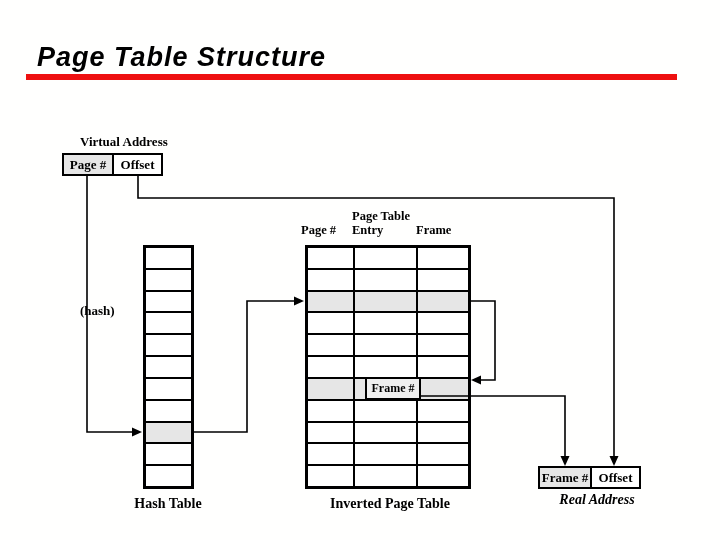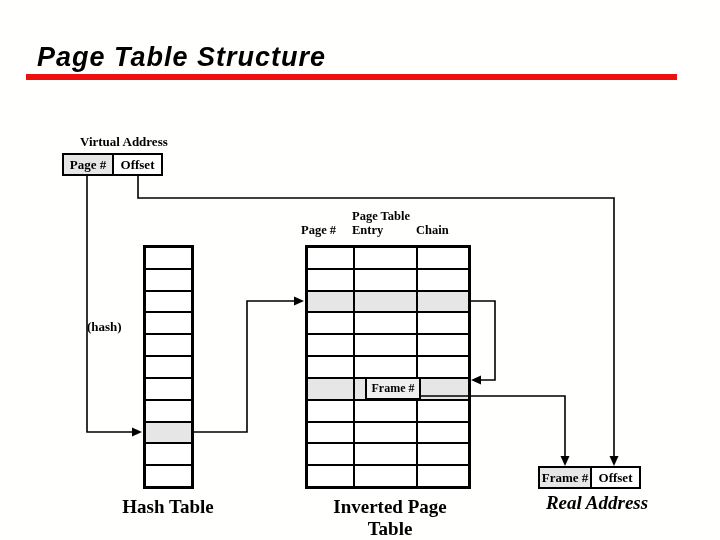--- a/index.html
+++ b/index.html
@@ -14,38 +14,38 @@
   .title{
     left:37px;top:42px;
     font-family:"Liberation Sans","DejaVu Sans",sans-serif;
     font-weight:900;font-size:27px;letter-spacing:1px;
     white-space:nowrap;
     font-style:italic;
   }
   .red-rule{left:26px;top:74px;width:651px;height:6px;}
   
   .lbl{font-weight:bold;font-size:13px;white-space:nowrap;}
-  .cap{font-weight:bold;font-size:19px;text-align:center;}
+  .cap{font-weight:bold;font-size:14px;text-align:center;}
   
   .addr-box{
     display:flex;border:2px solid #000;background:#fff;
     box-sizing:border-box;
   }
   .addr-cell{
     display:flex;align-items:center;justify-content:center;
     font-weight:bold;font-size:13px;height:100%;box-sizing:border-box;
   }
   .va-box{left:62px;top:153px;width:101px;height:23px;}
   .va-box .addr-cell:first-child{width:50px;border-right:2px solid #000;background:var(--hl);}
   .va-box .addr-cell:last-child{flex:1;}
   .ra-box{left:538px;top:466px;width:103px;height:23px;}
   .ra-box .addr-cell:first-child{width:52px;border-right:2px solid #000;background:var(--hl);}
   .ra-box .addr-cell:last-child{flex:1;}
   
-  .hash-lbl{left:84px;top:303px;background:#fffffe;padding:0 3px;font-size:13px;font-weight:bold;margin-top:16px;}
+  .hash-lbl{left:77px;top:303px;background:#fffffe;padding:0 3px;font-size:13px;font-weight:bold;}
   
   .dtable{
     border:3px solid #000;box-sizing:border-box;background:#fff;
     display:flex;flex-direction:column;
   }
   .ht{left:143px;top:245px;width:51px;height:244px;}
   .ipt{left:305px;top:245px;width:166px;height:244px;}
   .trow{display:flex;flex:1;}
   .trow + .trow{border-top:2px solid #000;}
   .trow.hl{background:var(--hl);}
@@ -136,21 +136,21 @@
       <div class="tcell"></div>
     </div>
     <div class="trow">
       <div class="tcell"></div>
     </div>
   </div>
 <div class="abs cap cap-hash">Hash Table</div>
 
 <div class="abs colhead ch1">Page #</div>
 <div class="abs colhead ch2">Page Table Entry</div>
-<div class="abs colhead ch3">Chain</div>
+<div class="abs colhead ch3">Frame</div>
 
 <div class="abs dtable ipt">
     <div class="trow">
       <div class="tcell"></div>
       <div class="tcell"></div>
       <div class="tcell"></div>
     </div>
     <div class="trow">
       <div class="tcell"></div>
       <div class="tcell"></div>

